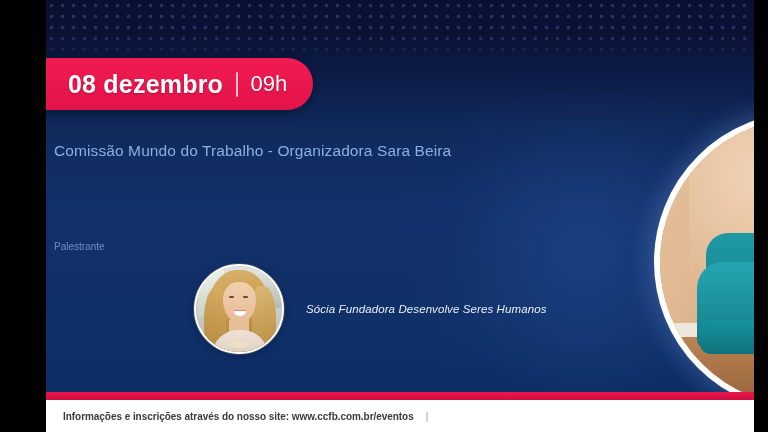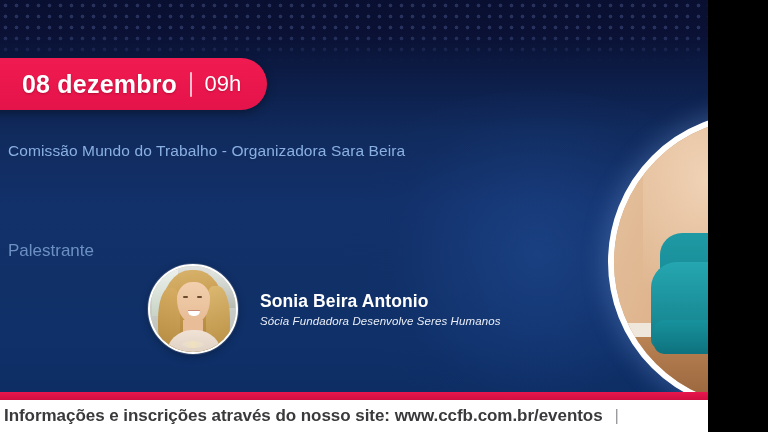--- a/index.html
+++ b/index.html
@@ -8,20 +8,21 @@
     padding: 0;
     background: #000;
   }
   .stage {
     position: relative;
     width: 708px;
     height: 432px;
     overflow: hidden;
     font-family: "Liberation Sans", "DejaVu Sans", sans-serif;
     background: #4c1d95;
+    margin-left: 46px;
   }
 
   
   .bg-base {
     position: absolute;
     inset: 0;
     background: linear-gradient(180deg,
         #0a1033 0px,
         #0a1033 38px,
         #0d1c45 62px,
@@ -128,21 +129,21 @@
     letter-spacing: -.1px;
     white-space: nowrap;
     text-shadow: 0 1px 3px rgba(0,0,0,0.30);
   }
 
   .speaker-label {
     position: absolute;
     left: 8px;
     top: 241px;
     color: #6b90c4;
-    font-size: 17px;
+    font-size: 10px;
     font-weight: normal;
     white-space: nowrap;
     text-align: right;
   }
 
   
   .speaker {
     position: absolute;
     left: 148px;
     top: 264px;
@@ -333,22 +334,22 @@
     background: #ffffff;
     display: flex;
     align-items: center;
     overflow: hidden;
     white-space: nowrap;
   }
   .footer-inner {
     display: flex;
     align-items: center;
     gap: 10px;
-    padding-left: 4px;
-    font-size: 17px;
+    padding-left: 17px;
+    font-size: 10px;
     font-weight: bold;
     color: #3a3a3c;
     letter-spacing: -.05px;
   }
   .footer-sep {
     color: #9a9a9e;
     font-weight: normal;
     padding: 0 2px;
   }
 </style>
@@ -383,21 +384,20 @@
         <div class="av-face"></div>
         <div class="av-eye l"></div>
         <div class="av-eye r"></div>
         <div class="av-smile"></div>
         <div class="av-neck"></div>
         <div class="av-body"></div>
         <div class="av-neckl"></div>
       </div>
     </div>
     <div class="speaker-text">
-      <div class="speaker-name">Sonia Beira Antonio</div>
       <div class="speaker-role">Sócia Fundadora Desenvolve Seres Humanos</div>
     </div>
   </div>
 
   <div class="photo-circle">
     <div class="ph">
       <div class="ph-wall"></div>
       <div class="ph-wall-light"></div>
       <div class="ph-skirt"></div>
       <div class="ph-floor"></div>

